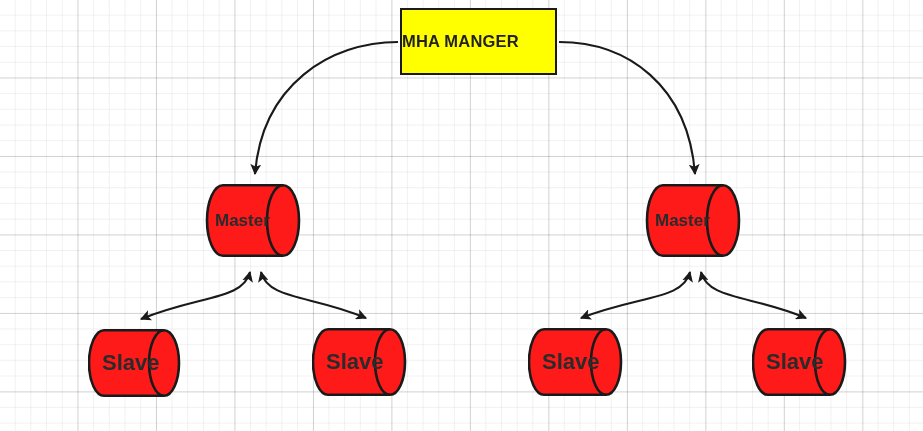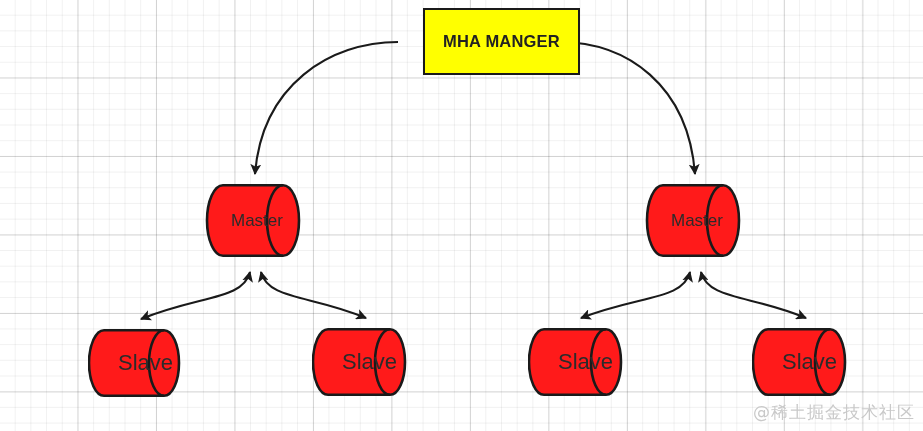--- a/index.html
+++ b/index.html
@@ -35,50 +35,49 @@
     pointer-events: none;
   }
   .node {
     position: absolute;
     box-sizing: border-box;
   }
   
   .rect-node {
     display: flex;
     align-items: center;
-    justify-content: center;
+    justify-content: flex-start;
     background: #FFFF00;
     border: 2.2px solid #1a1a1a;
-    margin-left: 23px;
   }
   .rect-node .node-label {
     font-size: 16.5px;
     font-weight: bold;
     color: #222222;
     letter-spacing: 0.2px;
     white-space: nowrap;
   }
   
   .cyl-node .cyl-svg {
     position: absolute;
     left: 0;
     top: 0;
     width: 100%;
     height: 100%;
     display: block;
   }
   .cyl-node .node-label {
     position: absolute;
-    left: 16px;
+    left: 0;
     top: 0;
     width: 100%;
     height: 100%;
     display: flex;
     align-items: center;
-    font-weight: normal;
+    font-weight: bold;
     color: #2b2b2b;
     white-space: nowrap;
     pointer-events: none;
   }
   .cyl-master .node-label {
     font-size: 17px;
     padding-left: 10px;
   }
   .cyl-slave .node-label {
     font-size: 22px;
@@ -168,15 +167,14 @@
   </div>
 
   <div class="node cyl-node cyl-slave" style="left:752px; top:327px; width:98px; height:70px;">
     <svg class="cyl-svg" viewBox="0 0 98 70" preserveAspectRatio="none">
       <path d="M 16 2.2 L 78 2.2 A 15 32.8 0 0 1 78 67.8 L 16 67.8 A 15 32.8 0 0 1 16 2.2 Z" fill="#FF1A1A" stroke="#1a1a1a" stroke-width="2.6"></path>
       <path d="M 78 2.2 A 15 32.8 0 0 0 78 67.8" fill="none" stroke="#1a1a1a" stroke-width="2.6"></path>
     </svg>
     <span class="node-label">Slave</span>
   </div>
 
-  <div id="watermark">@稀土掘金技术社区</div>
 
 </div>
 
 </body></html>

